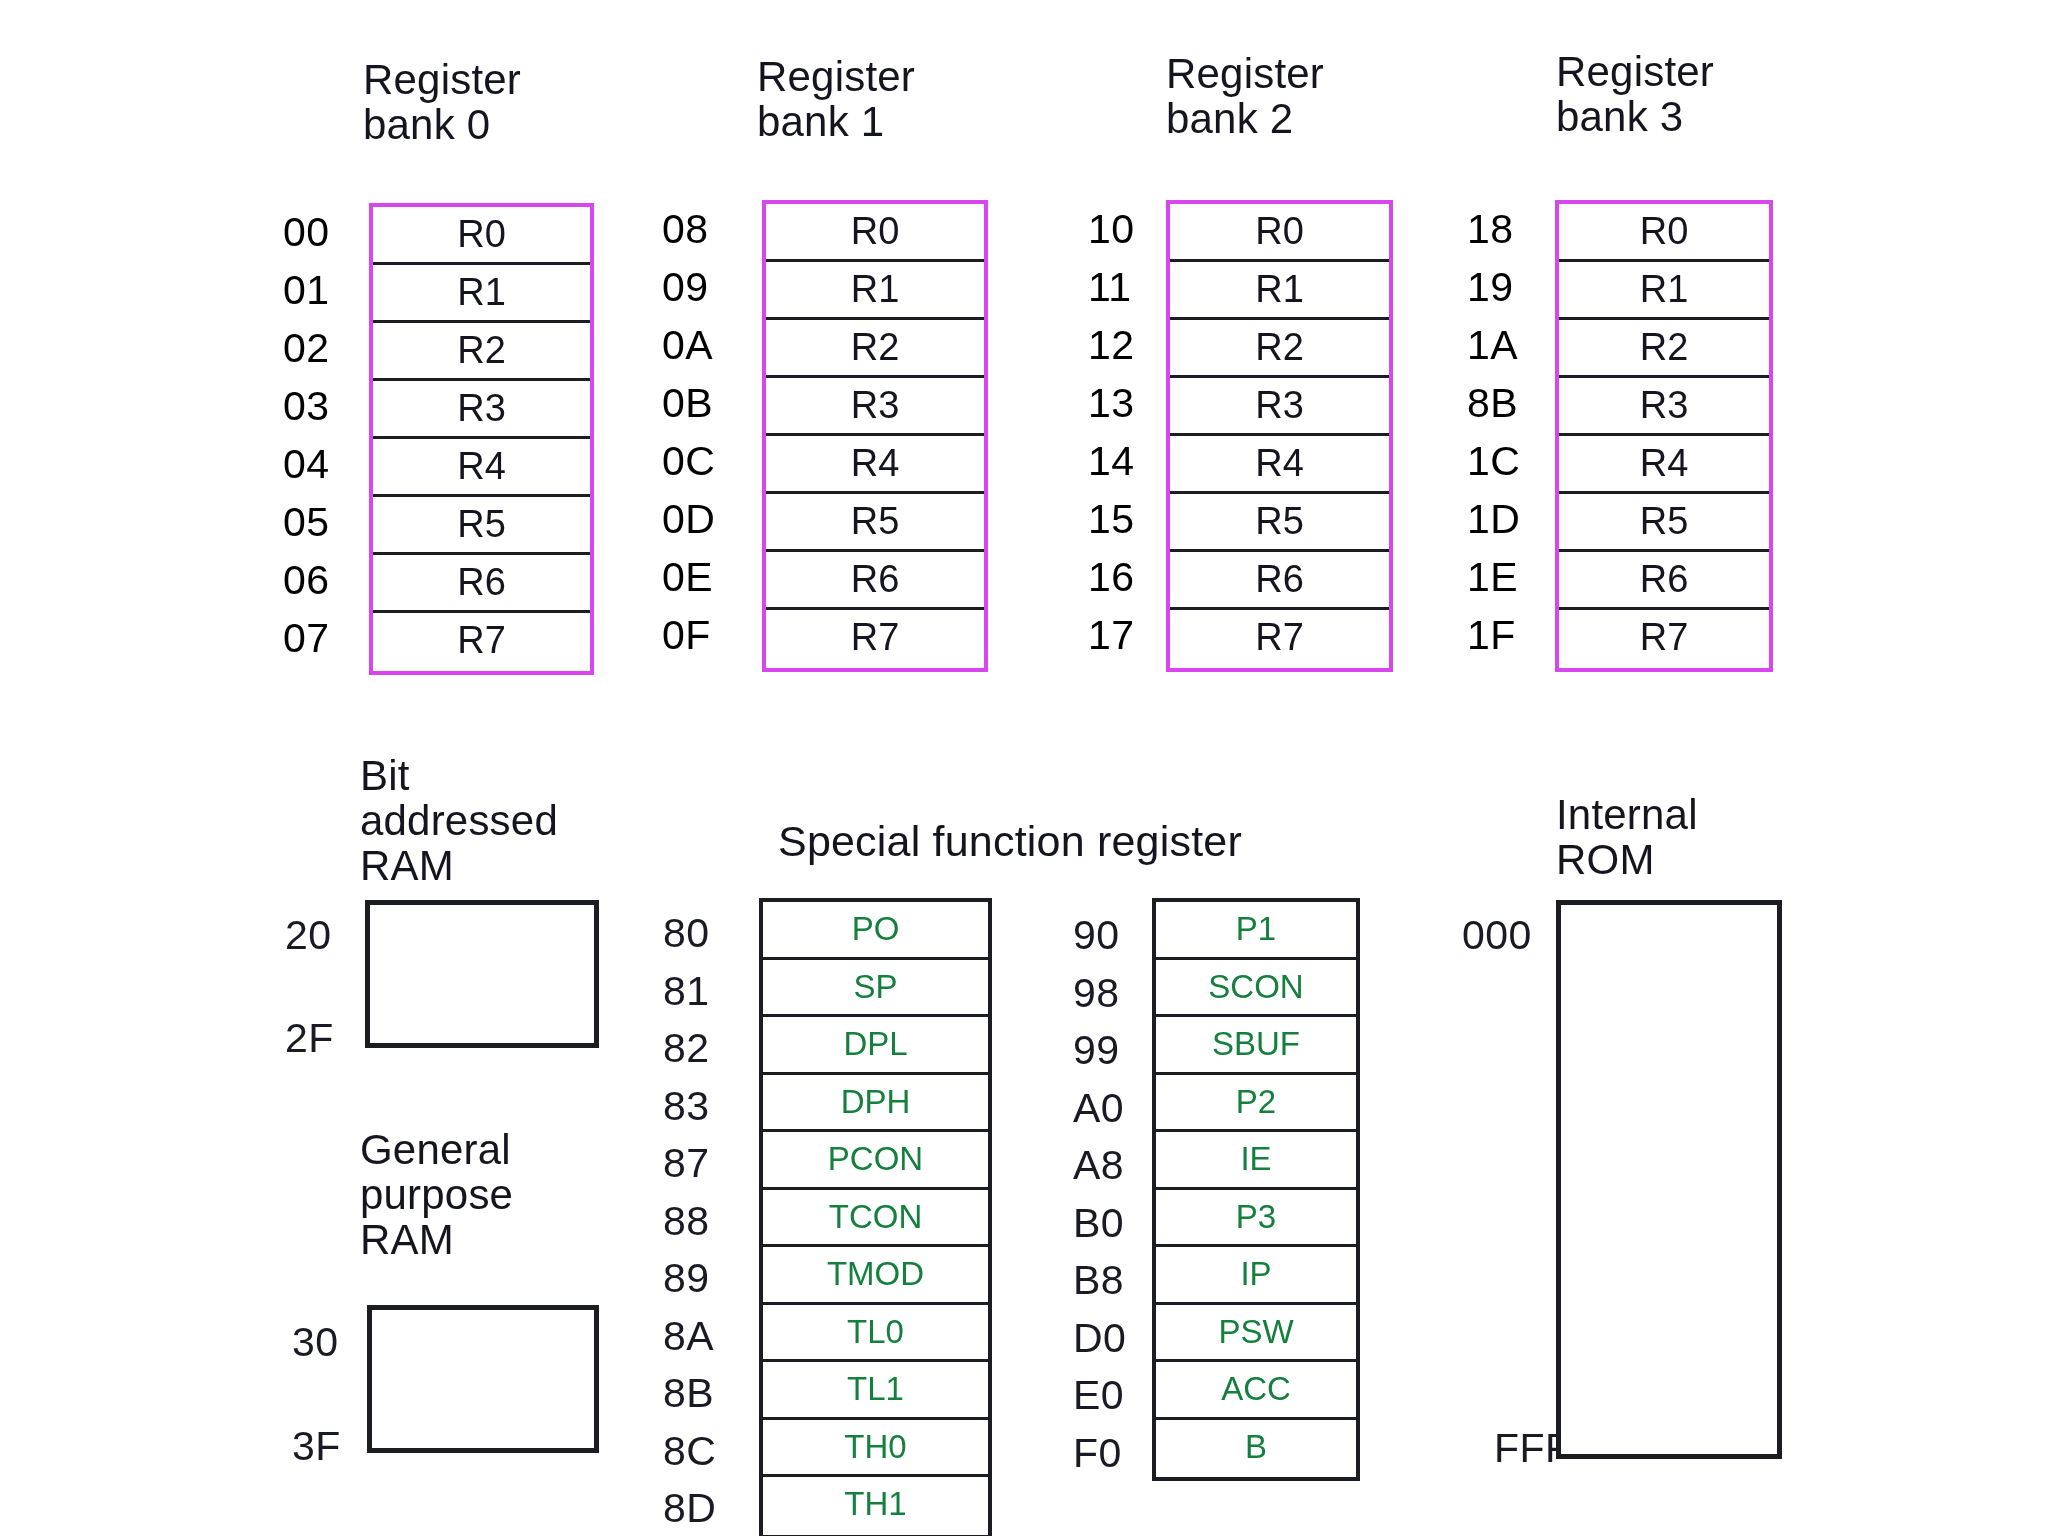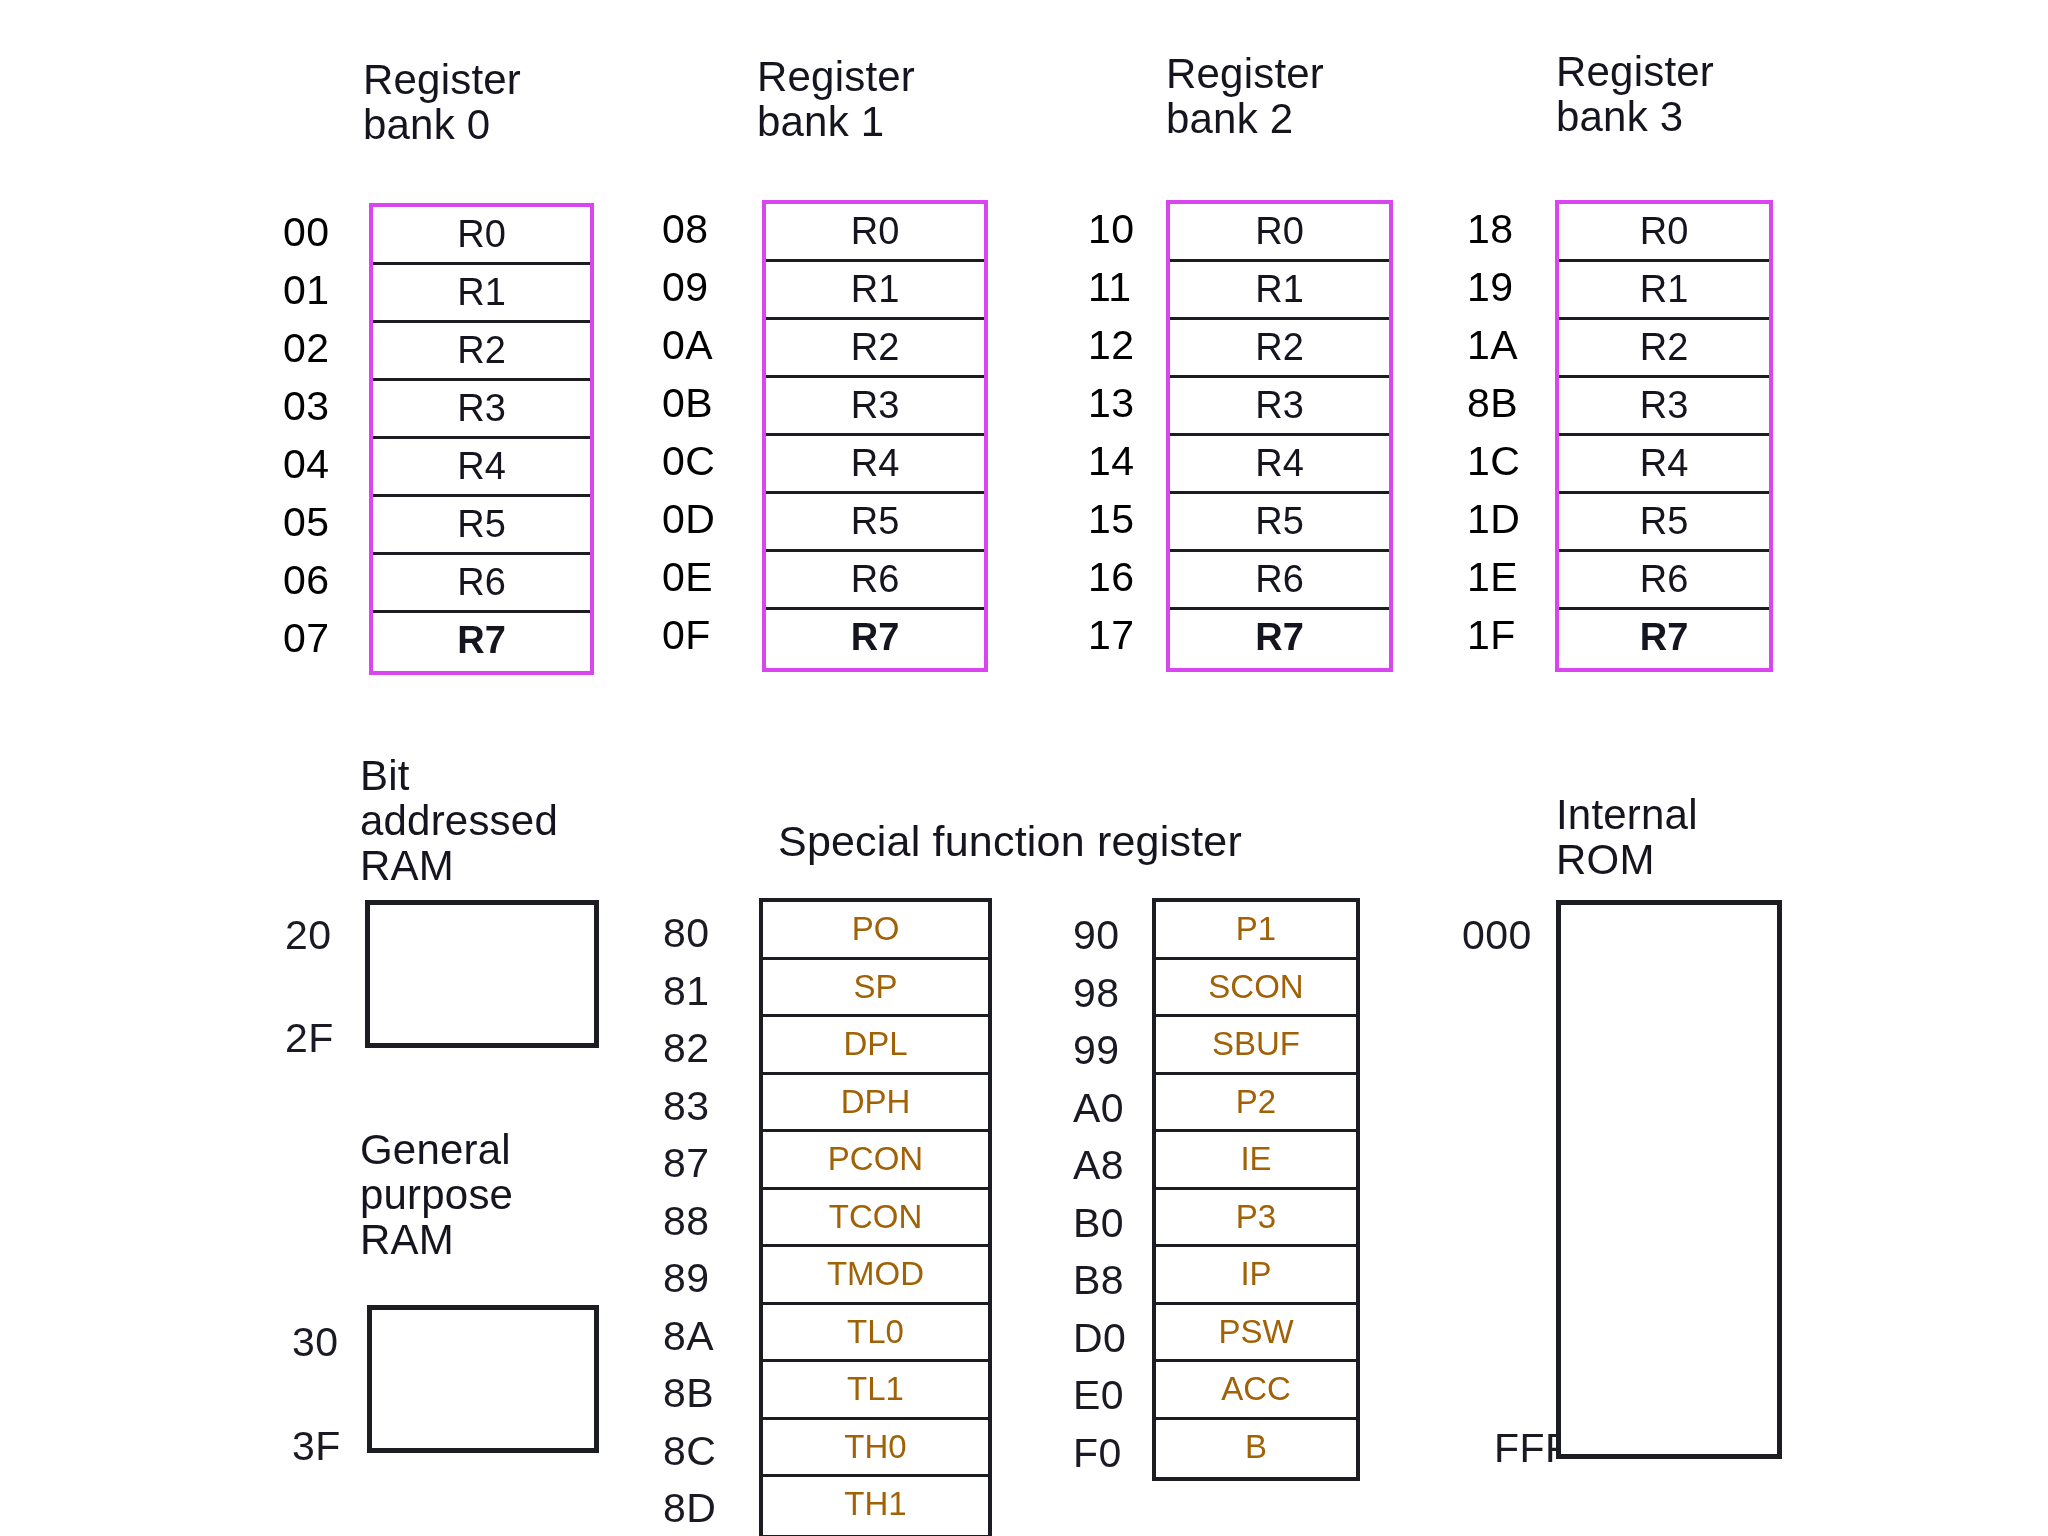--- a/index.html
+++ b/index.html
@@ -67,21 +67,21 @@
   .bank-cell {
     height: 58px;
     line-height: 54px;
     box-sizing: border-box;
     border-bottom: 3px solid #1c1c23;
     text-align: center;
     font-size: 38px;
     color: #15151f;
     background: #fff;
   }
-  .bank-cell:last-child { border-bottom: none; font-weight: bold; }
+  .bank-cell:last-child { border-bottom: none; }
 
   
   .sfr-addr-col { position: absolute; width: 92px; }
   .sfr-addr {
     font-size: 41px;
     line-height: 57.5px;
     height: 57.5px;
     white-space: nowrap;
     letter-spacing: 0.5px;
   }
@@ -91,21 +91,21 @@
     box-sizing: border-box;
     background: #fff;
   }
   .sfr-cell {
     height: 57.5px;
     line-height: 53px;
     box-sizing: border-box;
     border-bottom: 3px solid #1c1c23;
     text-align: center;
     font-size: 33px;
-    color: #a16207;
+    color: #15803d;
   }
   .sfr-cell:last-child { border-bottom: none; }
 
   
   .empty-box {
     position: absolute;
     border: 5px solid #1c1c23;
     box-sizing: border-box;
     background: #fff;
   }

